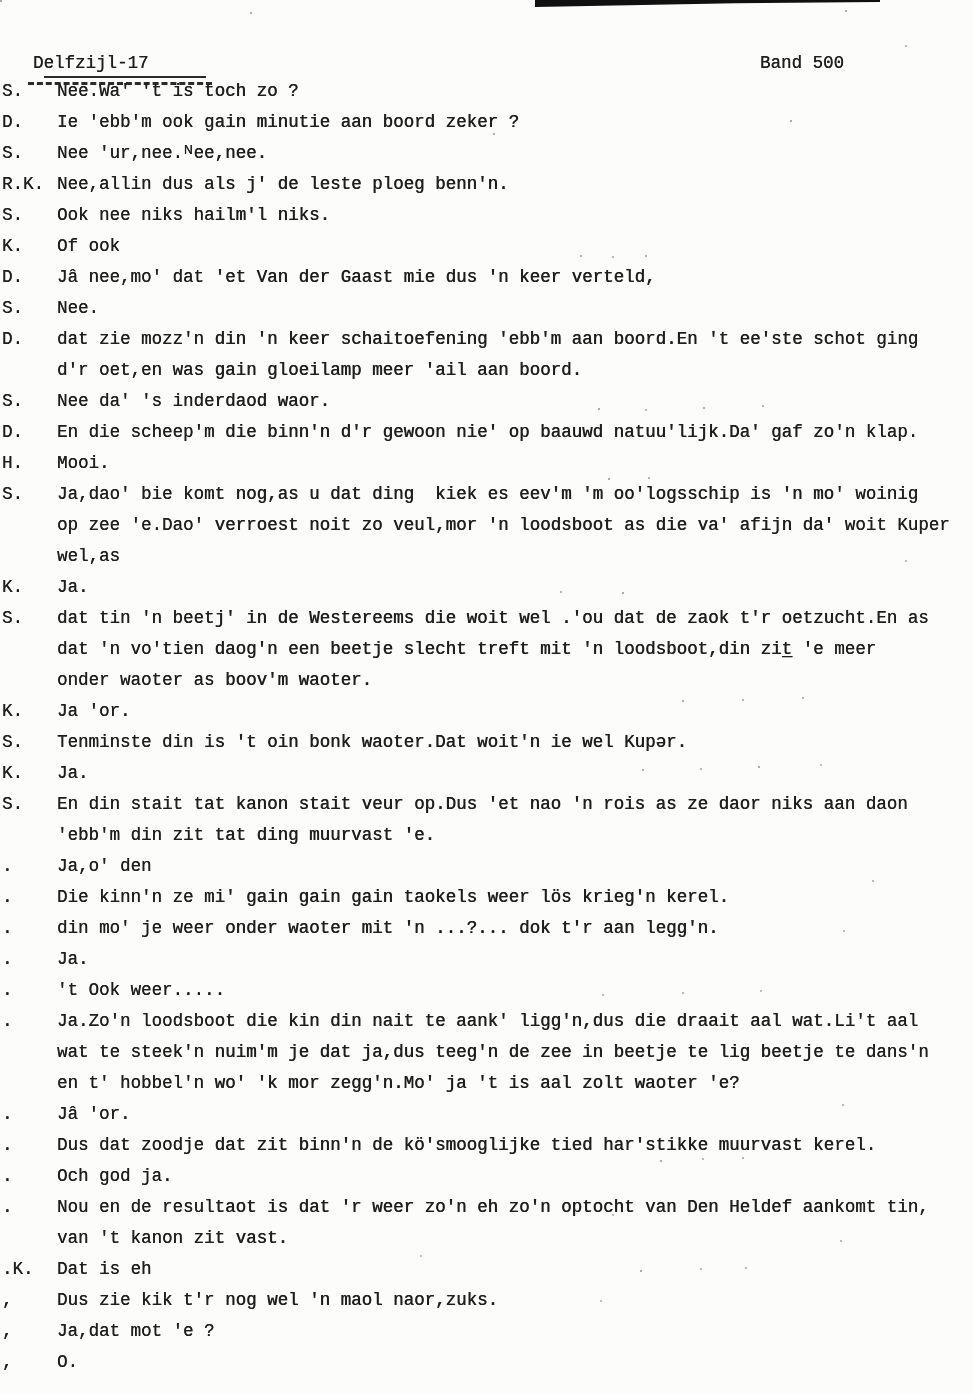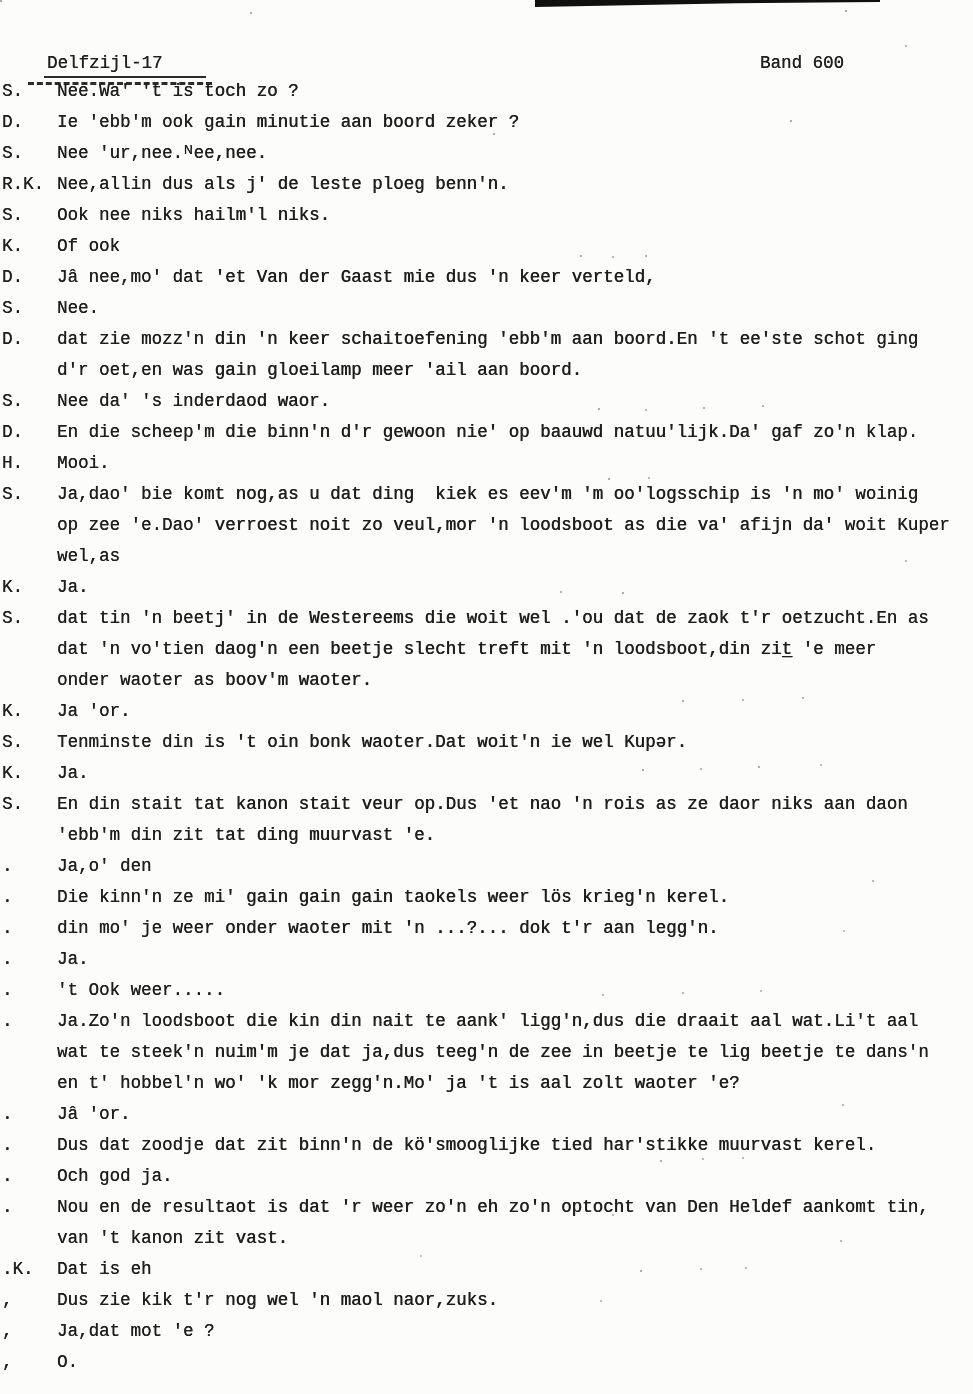--- a/index.html
+++ b/index.html
@@ -10,21 +10,21 @@
     overflow:hidden;
     font-family:"Liberation Mono","DejaVu Sans Mono",monospace;
     color:#1f1f1f;
   }
   .typ{
     font-size:17.5px;
     text-shadow:0.35px 0 0 currentColor;
     white-space:pre;
   }
   
-  #page-title{position:absolute;left:47px;top:53px;}
+  #page-title{position:absolute;left:33px;top:53px;}
   #title-underline-solid{position:absolute;left:44px;top:76px;width:162px;height:0;border-bottom:2.5px solid #2b2b2b;}
   #title-underline-dashed{position:absolute;left:28px;top:82px;width:184px;height:0;border-bottom:3px dashed #2b2b2b;}
   #band-label{position:absolute;left:760px;top:53px;}
   
   #scan-artifact{
     position:absolute;left:535px;top:0;width:345px;height:7px;
     background:#101010;
     clip-path:polygon(0 0,100% 0,100% 28%,58% 45%,0 100%);
   }
   
@@ -61,15 +61,15 @@
 </style>
 </head>
 <body>
 
 <div id="scan-artifact"></div>
 <div id="noise"></div>
 
 <div id="page-title" class="typ">Delfzijl-17</div>
 <div id="title-underline-solid"></div>
 <div id="title-underline-dashed"></div>
-<div id="band-label" class="typ">Band 600</div>
+<div id="band-label" class="typ">Band 500</div>
 
 <div id="transcript" class="typ"><div class="row"><span class="gutter">S.</span><span class="line-text">Nee.Wa' 't is toch zo ?</span></div><div class="row"><span class="gutter">D.</span><span class="line-text">Ie 'ebb'm ook gain minutie aan boord zeker ?</span></div><div class="row"><span class="gutter">S.</span><span class="line-text">Nee 'ur,nee.ᴺee,nee.</span></div><div class="row"><span class="gutter">R.K.</span><span class="line-text">Nee,allin dus als j' de leste ploeg benn'n.</span></div><div class="row"><span class="gutter">S.</span><span class="line-text">Ook nee niks hailm'l niks.</span></div><div class="row"><span class="gutter">K.</span><span class="line-text">Of ook</span></div><div class="row"><span class="gutter">D.</span><span class="line-text">Jâ nee,mo' dat 'et Van der Gaast mie dus 'n keer verteld,</span></div><div class="row"><span class="gutter">S.</span><span class="line-text">Nee.</span></div><div class="row"><span class="gutter">D.</span><span class="line-text">dat zie mozz'n din 'n keer schaitoefening 'ebb'm aan boord.En 't ee'ste schot ging</span></div><div class="row"><span class="gutter"></span><span class="line-text">d'r oet,en was gain gloeilamp meer 'ail aan boord.</span></div><div class="row"><span class="gutter">S.</span><span class="line-text">Nee da' 's inderdaod waor.</span></div><div class="row"><span class="gutter">D.</span><span class="line-text">En die scheep'm die binn'n d'r gewoon nie' op baauwd natuu'lijk.Da' gaf zo'n klap.</span></div><div class="row"><span class="gutter">H.</span><span class="line-text">Mooi.</span></div><div class="row"><span class="gutter">S.</span><span class="line-text">Ja,dao' bie komt nog,as u dat ding  kiek es eev'm 'm oo'logsschip is 'n mo' woinig</span></div><div class="row"><span class="gutter"></span><span class="line-text">op zee 'e.Dao' verroest noit zo veul,mor 'n loodsboot as die va' afijn da' woit Kuper</span></div><div class="row"><span class="gutter"></span><span class="line-text">wel,as</span></div><div class="row"><span class="gutter">K.</span><span class="line-text">Ja.</span></div><div class="row"><span class="gutter">S.</span><span class="line-text">dat tin 'n beetj' in de Westereems die woit wel .'ou dat de zaok t'r oetzucht.En as</span></div><div class="row"><span class="gutter"></span><span class="line-text">dat 'n vo'tien daog'n een beetje slecht treft mit 'n loodsboot,din zit̲ 'e meer</span></div><div class="row"><span class="gutter"></span><span class="line-text">onder waoter as boov'm waoter.</span></div><div class="row"><span class="gutter">K.</span><span class="line-text">Ja 'or.</span></div><div class="row"><span class="gutter">S.</span><span class="line-text">Tenminste din is 't oin bonk waoter.Dat woit'n ie wel Kupər.</span></div><div class="row"><span class="gutter">K.</span><span class="line-text">Ja.</span></div><div class="row"><span class="gutter">S.</span><span class="line-text">En din stait tat kanon stait veur op.Dus 'et nao 'n rois as ze daor niks aan daon</span></div><div class="row"><span class="gutter"></span><span class="line-text">'ebb'm din zit tat ding muurvast 'e.</span></div><div class="row"><span class="gutter">.</span><span class="line-text">Ja,o' den</span></div><div class="row"><span class="gutter">.</span><span class="line-text">Die kinn'n ze mi' gain gain gain taokels weer lös krieg'n kerel.</span></div><div class="row"><span class="gutter">.</span><span class="line-text">din mo' je weer onder waoter mit 'n ...?... dok t'r aan legg'n.</span></div><div class="row"><span class="gutter">.</span><span class="line-text">Ja.</span></div><div class="row"><span class="gutter">.</span><span class="line-text">'t Ook weer.....</span></div><div class="row"><span class="gutter">.</span><span class="line-text">Ja.Zo'n loodsboot die kin din nait te aank' ligg'n,dus die draait aal wat.Li't aal</span></div><div class="row"><span class="gutter"></span><span class="line-text">wat te steek'n nuim'm je dat ja,dus teeg'n de zee in beetje te lig beetje te dans'n</span></div><div class="row"><span class="gutter"></span><span class="line-text">en t' hobbel'n wo' 'k mor zegg'n.Mo' ja 't is aal zolt waoter 'e?</span></div><div class="row"><span class="gutter">.</span><span class="line-text">Jâ 'or.</span></div><div class="row"><span class="gutter">.</span><span class="line-text">Dus dat zoodje dat zit binn'n de kö'smooglijke tied har'stikke muurvast kerel.</span></div><div class="row"><span class="gutter">.</span><span class="line-text">Och god ja.</span></div><div class="row"><span class="gutter">.</span><span class="line-text">Nou en de resultaot is dat 'r weer zo'n eh zo'n optocht van Den Heldef aankomt tin,</span></div><div class="row"><span class="gutter"></span><span class="line-text">van 't kanon zit vast.</span></div><div class="row"><span class="gutter">.K.</span><span class="line-text">Dat is eh</span></div><div class="row"><span class="gutter">,</span><span class="line-text">Dus zie kik t'r nog wel 'n maol naor,zuks.</span></div><div class="row"><span class="gutter">,</span><span class="line-text">Ja,dat mot 'e ?</span></div><div class="row"><span class="gutter">,</span><span class="line-text">O.</span></div><div class="row"><span class="gutter">,</span><span class="line-text"></span></div></div>
 
 </body></html>

